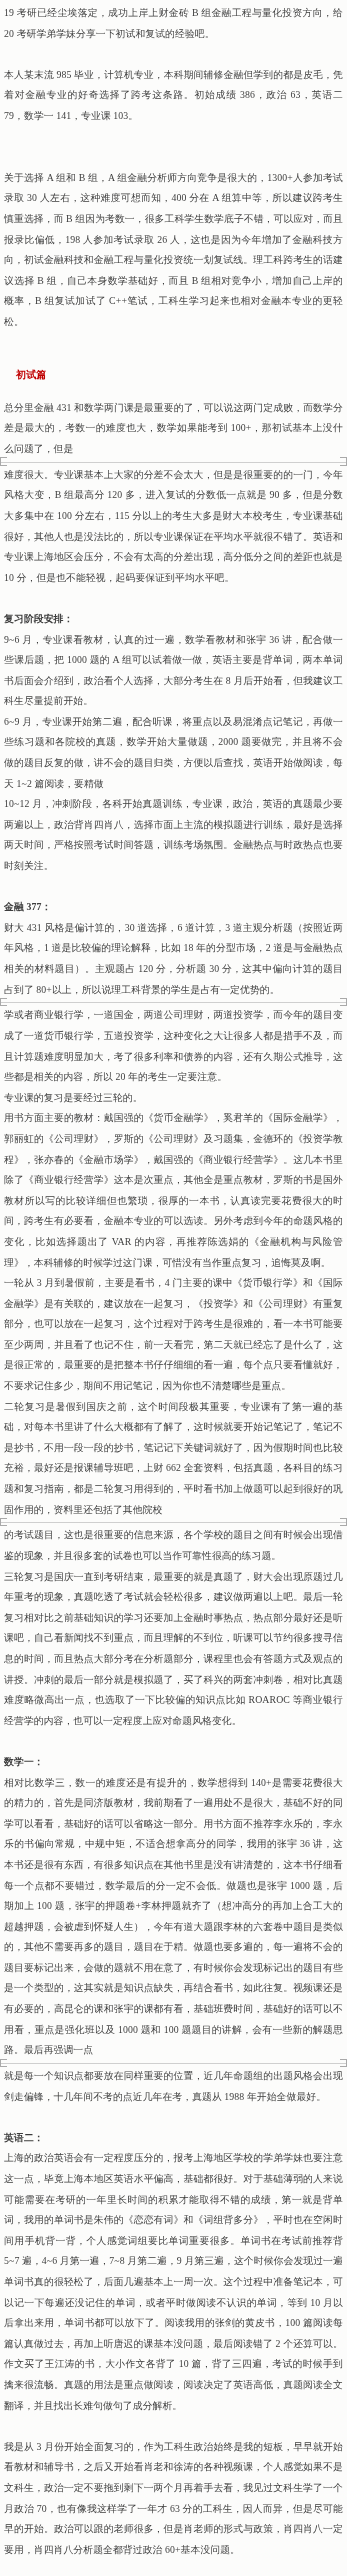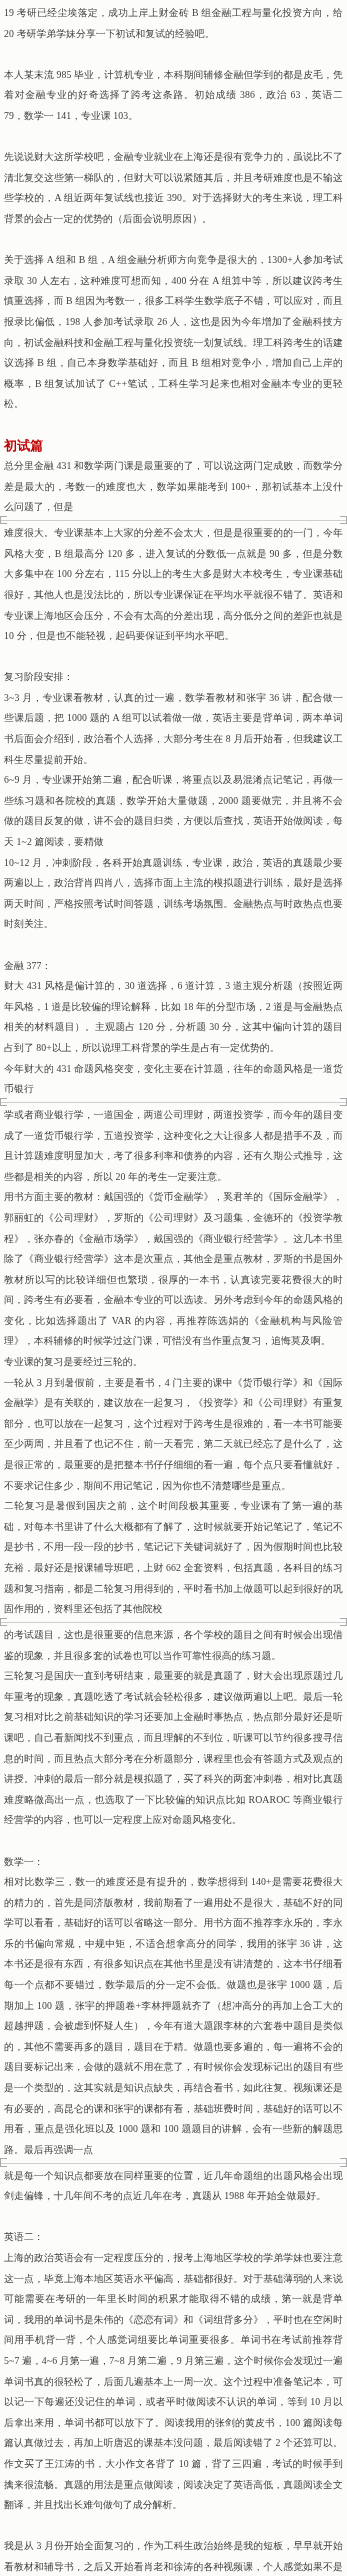--- a/index.html
+++ b/index.html
@@ -11,24 +11,24 @@
     background: #fcfcfb;
     padding: 3.1px 4.1px 0 4.1px;
     color: #3d3d3d;
     font-family: "Liberation Serif", "DejaVu Serif", serif;
     font-size: 9.8px;
     line-height: 20.6px;
     text-align: justify;
     letter-spacing: 0.1px;
   }
   .para { margin: 0; }
-  .h-sub { margin: 0; font-weight: normal; }
+  .h-sub { margin: 0; font-weight: bold; }
   .h-red {
-    margin: 0;
-    font-size: 13px;
+    margin: 12px;
+    font-size: 10px;
     font-weight: bold;
     line-height: 20.6px;
   }
   .spacer { height: 20.6px; }
   .pagebreak {
     height: 5.2px;
     position: relative;
     margin: 0 -4.1px;
     overflow: visible;
   }
@@ -50,49 +50,47 @@
   .pb-right { right: 0; border-left: none; }
 </style>
 </head>
 <body>
 
 <div class="page" style="background: rgb(252, 252, 251); color: rgb(61, 61, 61);">
     <p class="para">19 考研已经尘埃落定，成功上岸上财金砖 B 组金融工程与量化投资方向，给 20 考研学弟学妹分享一下初试和复试的经验吧。</p>
     <div class="spacer"></div>
     <p class="para">本人某末流 985 毕业，计算机专业，本科期间辅修金融但学到的都是皮毛，凭着对金融专业的好奇选择了跨考这条路。初始成绩 386，政治 63，英语二 79，数学一 141，专业课 103。</p>
     <div class="spacer"></div>
-    <p class="para">先说说财大这所学校吧，金融专业就业在上海还是很有竞争力的，虽说比不了清北复交这些第一梯队的，但财大可以说紧随其后，并且考研难度也是不输这些学校的，A 组近两年复试线也接近 390。对于选择财大的考生来说，理工科背景的会占一定的优势的（后面会说明原因）。</p>
     <div class="spacer"></div>
     <p class="para">关于选择 A 组和 B 组，A 组金融分析师方向竞争是很大的，1300+人参加考试录取 30 人左右，这种难度可想而知，400 分在 A 组算中等，所以建议跨考生慎重选择，而 B 组因为考数一，很多工科学生数学底子不错，可以应对，而且报录比偏低，198 人参加考试录取 26 人，这也是因为今年增加了金融科技方向，初试金融科技和金融工程与量化投资统一划复试线。理工科跨考生的话建议选择 B 组，自己本身数学基础好，而且 B 组相对竞争小，增加自己上岸的概率，B 组复试加试了 C++笔试，工科生学习起来也相对金融本专业的更轻松。</p>
     <div class="spacer"></div>
     <h2 class="h-red" style="color: rgb(192, 0, 0);">初试篇</h2>
     <p class="para">总分里金融 431 和数学两门课是最重要的了，可以说这两门定成败，而数学分差是最大的，考数一的难度也大，数学如果能考到 100+，那初试基本上没什么问题了，但是</p>
     <div class="pagebreak">
       <span class="pb-line" style="border-top-color: rgb(207, 207, 207);"></span>
       <span class="pb-end pb-left"></span>
       <span class="pb-end pb-right"></span>
     </div>
     <p class="para">难度很大。专业课基本上大家的分差不会太大，但是是很重要的的一门，今年风格大变，B 组最高分 120 多，进入复试的分数低一点就是 90 多，但是分数大多集中在 100 分左右，115 分以上的考生大多是财大本校考生，专业课基础很好，其他人也是没法比的，所以专业课保证在平均水平就很不错了。英语和专业课上海地区会压分，不会有太高的分差出现，高分低分之间的差距也就是 10 分，但是也不能轻视，起码要保证到平均水平吧。</p>
     <div class="spacer"></div>
     <p class="h-sub">复习阶段安排：</p>
-    <p class="para">3~3 月，专业课看教材，认真的过一遍，数学看教材和张宇 36 讲，配合做一些课后题，把 1000 题的 A 组可以试着做一做，英语主要是背单词，两本单词书后面会介绍到，政治看个人选择，大部分考生在 8 月后开始看，但我建议工科生尽量提前开始。</p>
+    <p class="para">9~6 月，专业课看教材，认真的过一遍，数学看教材和张宇 36 讲，配合做一些课后题，把 1000 题的 A 组可以试着做一做，英语主要是背单词，两本单词书后面会介绍到，政治看个人选择，大部分考生在 8 月后开始看，但我建议工科生尽量提前开始。</p>
     <p class="para">6~9 月，专业课开始第二遍，配合听课，将重点以及易混淆点记笔记，再做一些练习题和各院校的真题，数学开始大量做题，2000 题要做完，并且将不会做的题目反复的做，讲不会的题目归类，方便以后查找，英语开始做阅读，每天 1~2 篇阅读，要精做</p>
     <p class="para">10~12 月，冲刺阶段，各科开始真题训练，专业课，政治，英语的真题最少要两遍以上，政治背肖四肖八，选择市面上主流的模拟题进行训练，最好是选择两天时间，严格按照考试时间答题，训练考场氛围。金融热点与时政热点也要时刻关注。</p>
     <div class="spacer"></div>
     <p class="h-sub">金融 377：</p>
     <p class="para">财大 431 风格是偏计算的，30 道选择，6 道计算，3 道主观分析题（按照近两年风格，1 道是比较偏的理论解释，比如 18 年的分型市场，2 道是与金融热点相关的材料题目）。主观题占 120 分，分析题 30 分，这其中偏向计算的题目占到了 80+以上，所以说理工科背景的学生是占有一定优势的。</p>
-    <p class="para">今年财大的 431 命题风格突变，变化主要在计算题，往年的命题风格是一道货币银行</p>
     <div class="pagebreak">
       <span class="pb-line" style="border-top-color: rgb(207, 207, 207);"></span>
       <span class="pb-end pb-left"></span>
       <span class="pb-end pb-right"></span>
     </div>
     <p class="para">学或者商业银行学，一道国金，两道公司理财，两道投资学，而今年的题目变成了一道货币银行学，五道投资学，这种变化之大让很多人都是措手不及，而且计算题难度明显加大，考了很多利率和债券的内容，还有久期公式推导，这些都是相关的内容，所以 20 年的考生一定要注意。</p>
+    <p class="para">专业课的复习是要经过三轮的。</p>
     <p class="para">用书方面主要的教材：戴国强的《货币金融学》，奚君羊的《国际金融学》，郭丽虹的《公司理财》，罗斯的《公司理财》及习题集，金德环的《投资学教程》，张亦春的《金融市场学》，戴国强的《商业银行经营学》。这几本书里除了《商业银行经营学》这本是次重点，其他全是重点教材，罗斯的书是国外教材所以写的比较详细但也繁琐，很厚的一本书，认真读完要花费很大的时间，跨考生有必要看，金融本专业的可以选读。另外考虑到今年的命题风格的变化，比如选择题出了 VAR 的内容，再推荐陈选娟的《金融机构与风险管理》，本科辅修的时候学过这门课，可惜没有当作重点复习，追悔莫及啊。</p>
-    <p class="para">专业课的复习是要经过三轮的。</p>
     <p class="para">一轮从 3 月到暑假前，主要是看书，4 门主要的课中《货币银行学》和《国际金融学》是有关联的，建议放在一起复习，《投资学》和《公司理财》有重复部分，也可以放在一起复习，这个过程对于跨考生是很难的，看一本书可能要至少两周，并且看了也记不住，前一天看完，第二天就已经忘了是什么了，这是很正常的，最重要的是把整本书仔仔细细的看一遍，每个点只要看懂就好，不要求记住多少，期间不用记笔记，因为你也不清楚哪些是重点。</p>
     <p class="para">二轮复习是暑假到国庆之前，这个时间段极其重要，专业课有了第一遍的基础，对每本书里讲了什么大概都有了解了，这时候就要开始记笔记了，笔记不是抄书，不用一段一段的抄书，笔记记下关键词就好了，因为假期时间也比较充裕，最好还是报课辅导班吧，上财 662 全套资料，包括真题，各科目的练习题和复习指南，都是二轮复习用得到的，平时看书加上做题可以起到很好的巩固作用的，资料里还包括了其他院校</p>
     <div class="pagebreak">
       <span class="pb-line" style="border-top-color: rgb(207, 207, 207);"></span>
       <span class="pb-end pb-left"></span>
       <span class="pb-end pb-right"></span>
     </div>
     <p class="para">的考试题目，这也是很重要的信息来源，各个学校的题目之间有时候会出现借鉴的现象，并且很多套的试卷也可以当作可靠性很高的练习题。</p>
     <p class="para">三轮复习是国庆一直到考研结束，最重要的就是真题了，财大会出现原题过几年重考的现象，真题吃透了考试就会轻松很多，建议做两遍以上吧。最后一轮复习相对比之前基础知识的学习还要加上金融时事热点，热点部分最好还是听课吧，自己看新闻找不到重点，而且理解的不到位，听课可以节约很多搜寻信息的时间，而且热点大部分考在分析题部分，课程里也会有答题方式及观点的讲授。冲刺的最后一部分就是模拟题了，买了科兴的两套冲刺卷，相对比真题难度略微高出一点，也选取了一下比较偏的知识点比如 ROAROC 等商业银行经营学的内容，也可以一定程度上应对命题风格变化。</p>
     <div class="spacer"></div>

